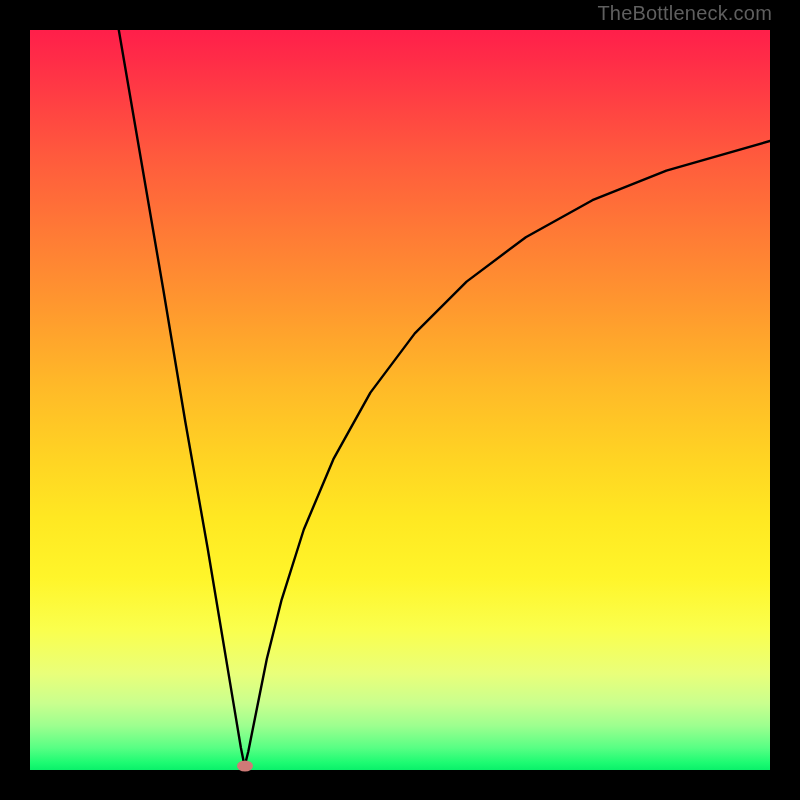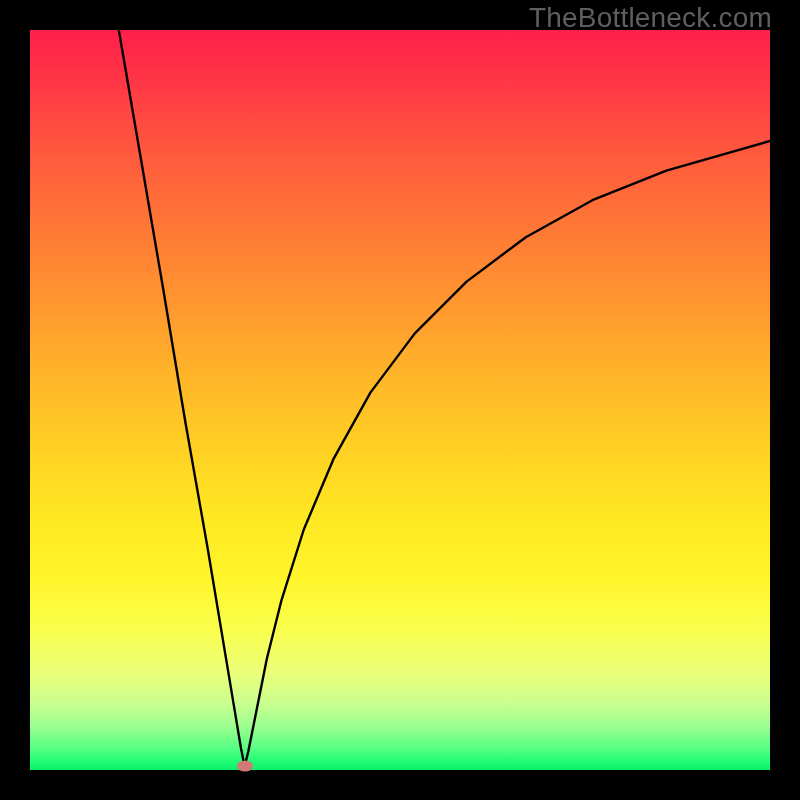--- a/index.html
+++ b/index.html
@@ -15,21 +15,21 @@
     position: relative;
     width: 800px;
     height: 800px;
     background: #000000;
   }
   .watermark {
     position: absolute;
     top: 2px;
     right: 28px;
     color: #5f5f5f;
-    font-size: 28px;
+    font-size: 20px;
     font-weight: 500;
     letter-spacing: 0.2px;
     z-index: 5;
     pointer-events: none;
   }
   .plot {
     position: absolute;
     left: 30px;
     top: 30px;
     width: 740px;

